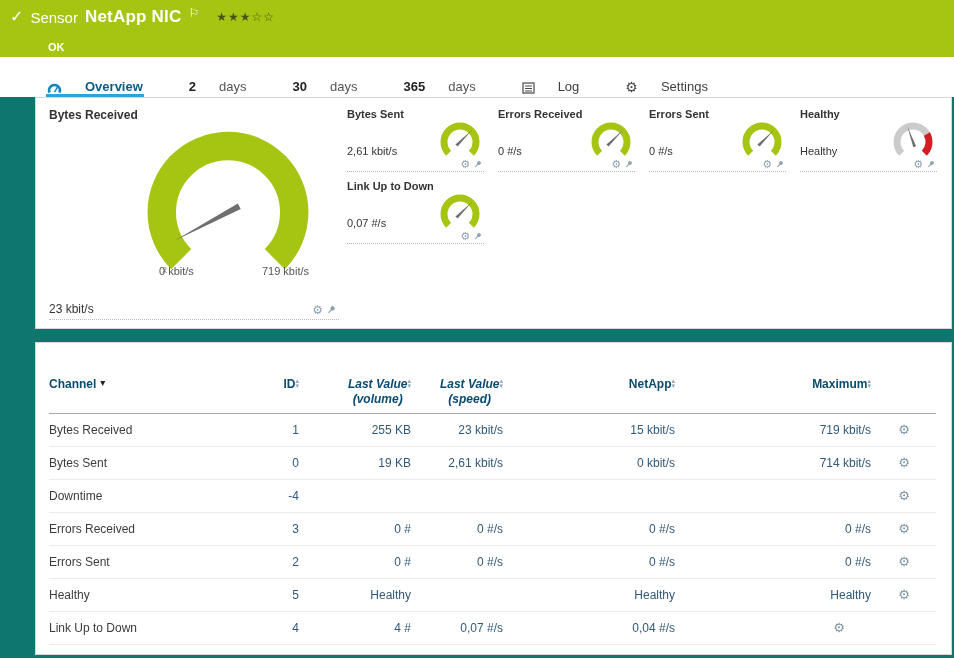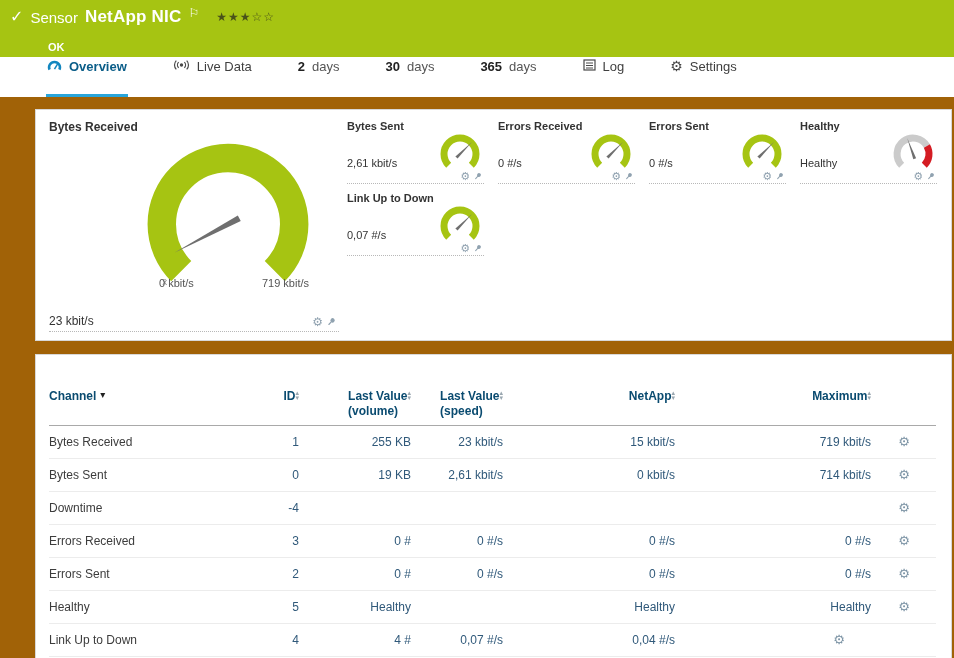--- a/index.html
+++ b/index.html
@@ -17,29 +17,29 @@
   .topbar-row{display:flex;align-items:center;gap:7px;}
   .chk{font-size:16px;font-weight:bold;line-height:1;}
   .sensor-type{font-size:15px;}
   .sensor-title{font-size:17px;font-weight:bold;letter-spacing:.2px;}
   .flag{font-size:12px;transform:translateY(-4px);cursor:pointer;}
   .stars{margin-left:10px;font-size:12px;color:#49521a;cursor:pointer;letter-spacing:1px;}
   .status{margin:14px 0 0 38px;font-size:11px;font-weight:bold;}
 
   
   .tabs{height:40px;background:#fff;display:flex;align-items:stretch;padding-left:46px;gap:44px;}
-  .tab{display:flex;align-items:flex-start;gap:7px;font-size:13px;color:#3f3f3f;border-bottom:3px solid transparent;padding:2px 1px 0;cursor:pointer;white-space:nowrap;}
+  .tab{display:flex;align-items:flex-end;gap:23px;font-size:13px;color:#3f3f3f;border-bottom:3px solid transparent;padding:2px 1px 0;cursor:pointer;white-space:nowrap;}
   .tab.active{border-bottom-color:var(--blue);color:#0a5d88;font-weight:bold;}
   .tab .num{font-weight:bold;color:#222;}
   .tab .word{color:#555;}
   .ticon{display:block;}
   .settings-gear{font-size:14px;color:#474747;line-height:1;}
 
   
-  .content{background:#a16207;padding:12px 0 0 35px;height:561px;}
+  .content{background:#0f766e;padding:0 0 0 35px;height:561px;}
   .panel{width:917px;background:#fff;border:1px solid #d8d8d8;}
 
   
   .gpanel{height:232px;display:flex;padding:10px 12px 8px 13px;}
   .gmain{width:290px;display:flex;flex-direction:column;}
   .gtitle{font-size:12px;font-weight:bold;color:#333;}
   .gsvg{width:206px;height:157px;margin-left:76px;display:block;}
   .main-arc{fill:none;stroke:var(--green);stroke-width:29;}
   .ndl{fill:#6f6f6f;}
   .mean{font-size:10px;fill:#8a8a8a;}
@@ -61,21 +61,21 @@
   .arc-gray{fill:none;stroke:#cbcbcb;stroke-width:7;}
   .arc-red{fill:none;stroke:#d41c23;stroke-width:7;}
   .sg-f{height:13px;border-bottom:1px dotted #b8b8b8;display:flex;justify-content:flex-end;align-items:center;gap:4px;padding:0 2px 1px 0;}
 
   
   .tpanel{margin-top:13px;height:313px;padding:34px 15px 0 13px;overflow:hidden;}
   .thead,.trow{display:grid;grid-template-columns:160px 90px 112px 92px 172px 196px 1fr;}
   .thead{border-bottom:1px solid #a9a9a9;padding-bottom:6px;color:var(--navy);font-size:12px;font-weight:bold;align-items:start;}
   .hc{display:flex;justify-content:flex-end;cursor:pointer;}
   .hc-channel{justify-content:flex-start;}
-  .lines{text-align:left;line-height:15px;}
+  .lines{text-align:center;line-height:15px;font-style:italic;}
   .sort{display:inline-flex;flex-direction:column;font-size:7px;line-height:4.5px;color:#9aa7b0;margin-top:2px;font-style:normal;}
   .sort i{font-style:normal;}
   .caret{font-size:10px;color:#222;margin-left:4px;line-height:12px;}
   .trow{height:33px;align-items:center;border-bottom:1px solid #ececec;font-size:12px;}
   .c-ch{color:#3c3c3c;cursor:pointer;}
   .c-n{text-align:right;color:#30597a;}
   .c-e{text-align:right;padding-right:26px;}
   .c-e .gear{font-size:13px;color:#7e95a6;}
 </style>
 </head>
@@ -96,30 +96,20 @@
 
   <nav class="tabs">
     <div class="tab active">
       <svg class="ticon" width="15" height="12" viewBox="0 0 15 12">
           <path d="M2.6 10.6 A5.4 5.4 0 1 1 12.4 10.6" fill="none" stroke="#1286bf" stroke-width="2.6"></path>
           <line x1="7.5" y1="10.2" x2="10.8" y2="4.6" stroke="#1286bf" stroke-width="1.5"></line>
         </svg>
       <span>Overview</span>
     </div>
     <div class="tab">
-      <svg class="ticon" width="17" height="12" viewBox="0 0 17 12">
-          <circle cx="8.5" cy="6" r="1.7" fill="#4a4a4a"></circle>
-          <path d="M5.6 3.2 A4 4 0 0 0 5.6 8.8" stroke="#4a4a4a" fill="none" stroke-width="1.2"></path>
-          <path d="M3.3 1.6 A6.3 6.3 0 0 0 3.3 10.4" stroke="#4a4a4a" fill="none" stroke-width="1.2"></path>
-          <path d="M11.4 3.2 A4 4 0 0 1 11.4 8.8" stroke="#4a4a4a" fill="none" stroke-width="1.2"></path>
-          <path d="M13.7 1.6 A6.3 6.3 0 0 1 13.7 10.4" stroke="#4a4a4a" fill="none" stroke-width="1.2"></path>
-        </svg>
-      <span>Live Data</span>
-    </div>
-    <div class="tab">
       <span class="num">2</span>
       <span class="word">days</span>
     </div>
     <div class="tab">
       <span class="num">30</span>
       <span class="word">days</span>
     </div>
     <div class="tab">
       <span class="num">365</span>
       <span class="word">days</span>

